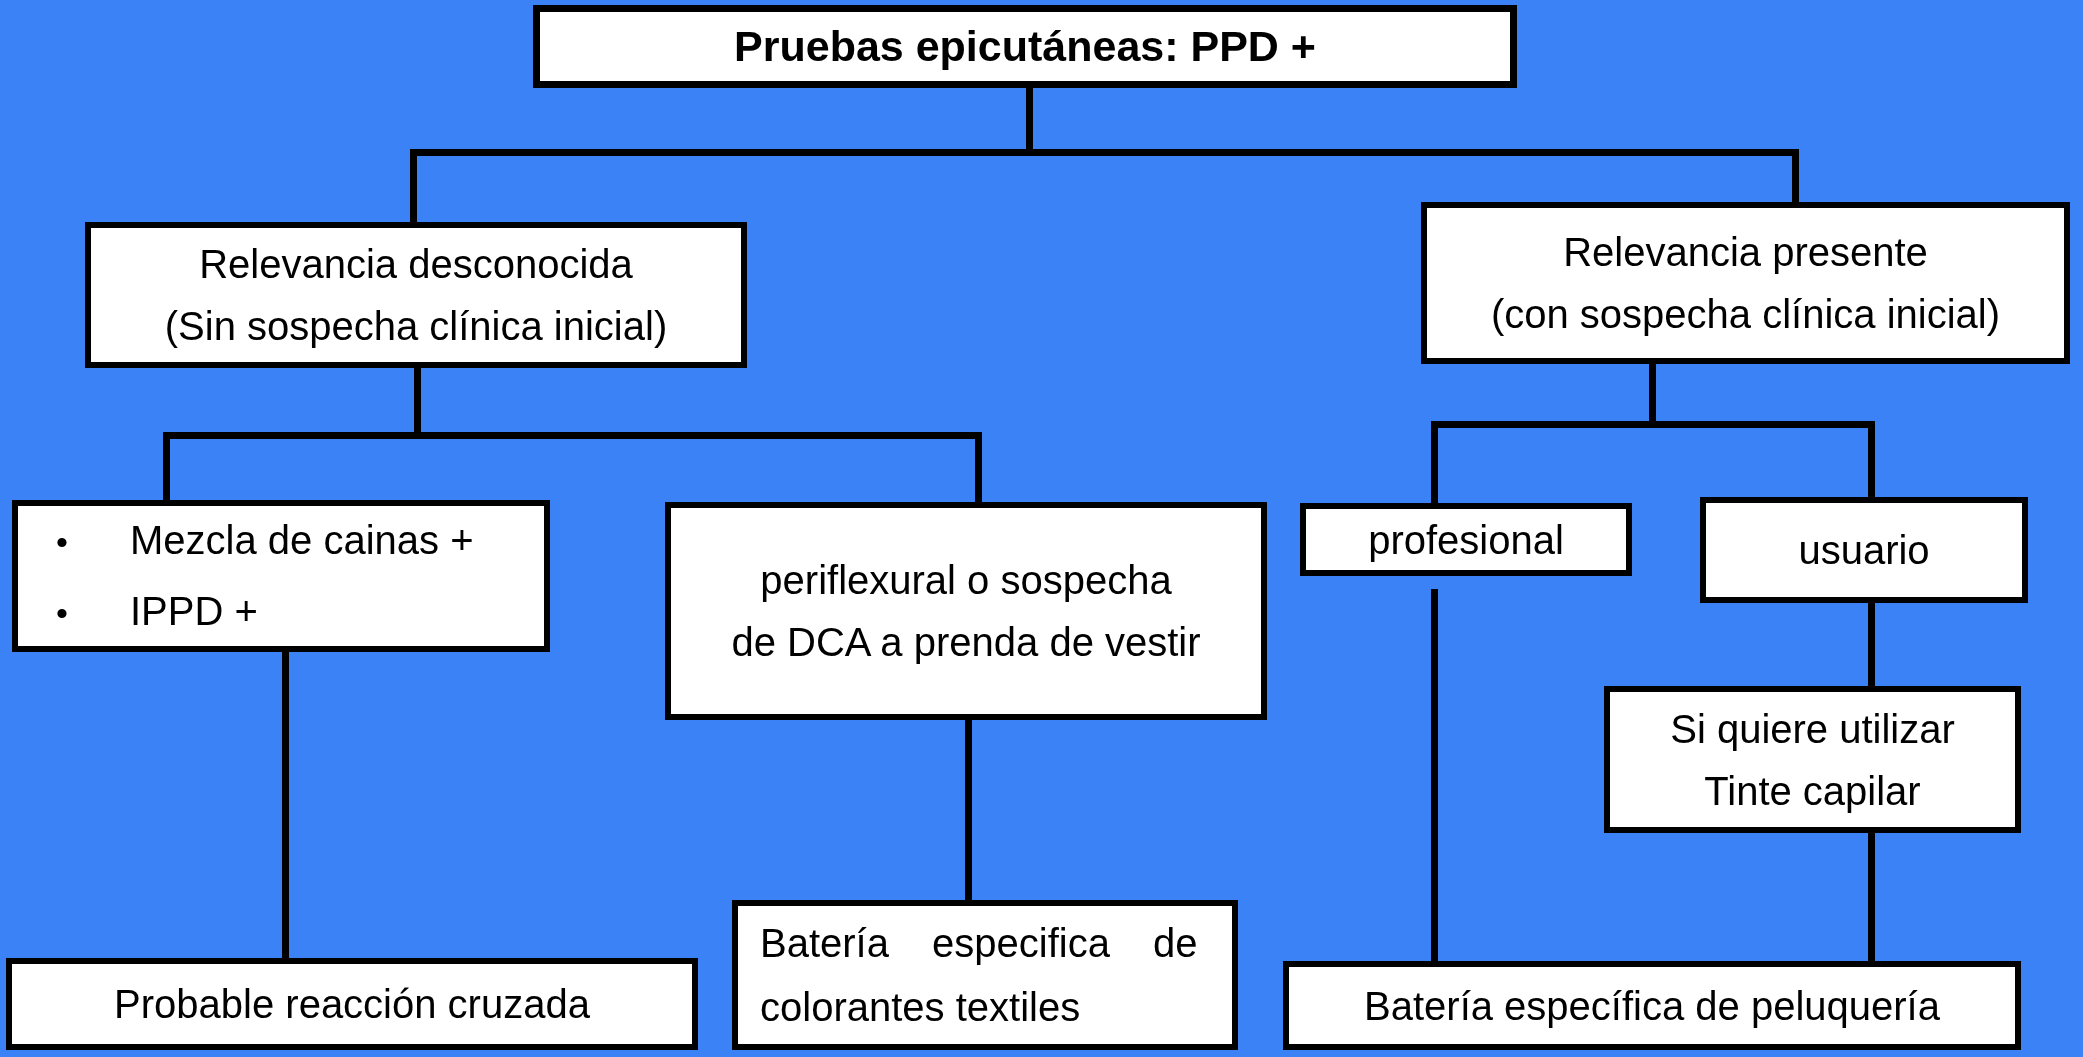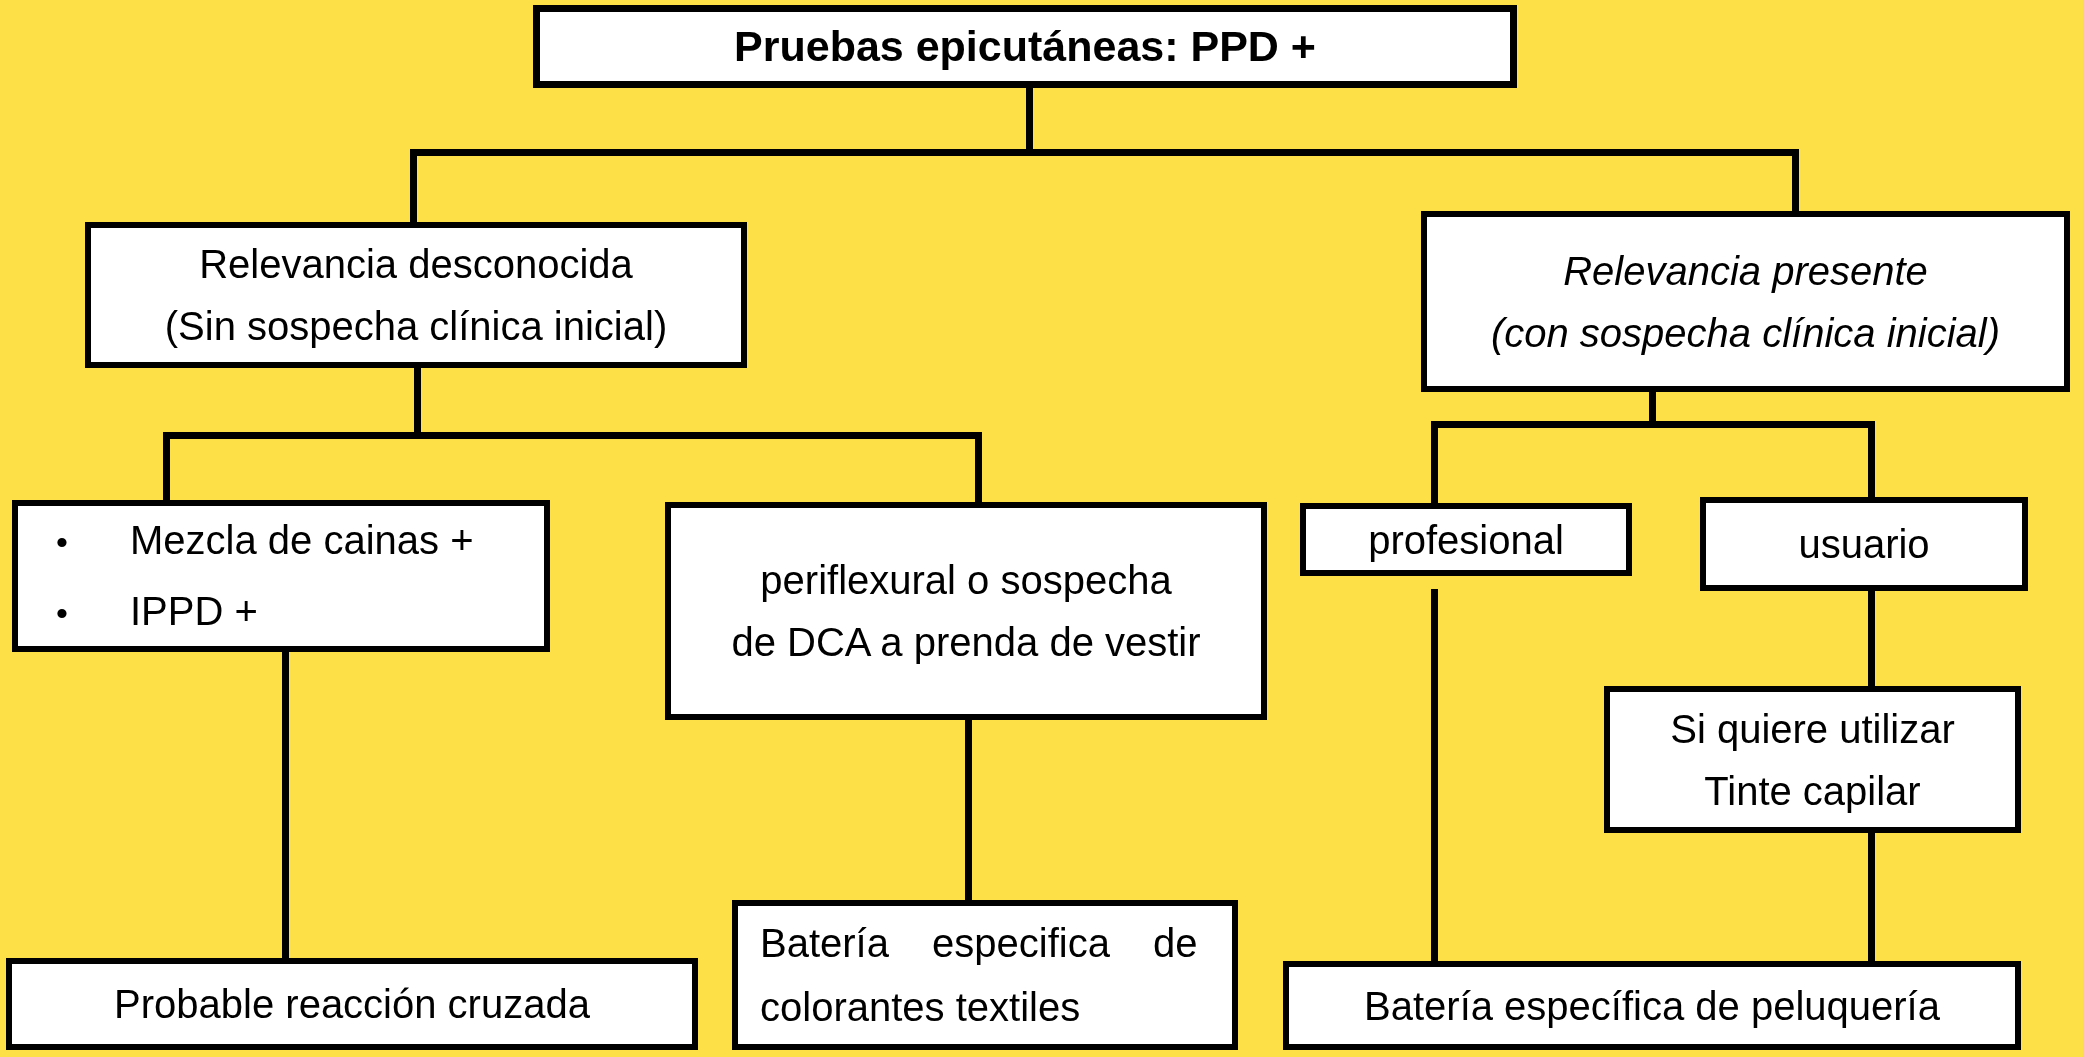--- a/index.html
+++ b/index.html
@@ -4,21 +4,21 @@
 <style>
   html, body {
     margin: 0;
     padding: 0;
     background: #ffffff;
   }
   .canvas {
     position: relative;
     width: 2083px;
     height: 1057px;
-    background: #fde047;
+    background: #3b82f6;
     color: #000000;
     font-family: "Liberation Sans", sans-serif;
     overflow: hidden;
   }
   
   .ln {
     position: absolute;
     background: #000000;
   }
   
@@ -93,21 +93,21 @@
 
   <div class="node title-node" style="left:533px; top:5px; width:984px; height:83px;">
     <span class="txt">Pruebas epicutáneas: PPD +</span>
   </div>
 
   <div class="node" style="left:85px; top:222px; width:662px; height:146px;">
     <span class="txt">Relevancia desconocida</span>
     <span class="txt">(Sin sospecha clínica inicial)</span>
   </div>
 
-  <div class="node" style="left:1421px; top:211px; width:649px; height:181px;font-style:italic;">
+  <div class="node" style="left:1421px; top:202px; width:649px; height:162px;">
     <span class="txt">Relevancia presente</span>
     <span class="txt">(con sospecha clínica inicial)</span>
   </div>
 
   <div class="node bullet-node" style="left:12px; top:500px; width:538px; height:152px;">
     <div class="bullet-row">
       <span class="bullet-glyph">•</span>
       <span class="txt">Mezcla de cainas +</span>
     </div>
     <div class="bullet-row">
@@ -118,21 +118,21 @@
 
   <div class="node" style="left:665px; top:502px; width:602px; height:218px;">
     <span class="txt">periflexural o sospecha</span>
     <span class="txt">de DCA a prenda de vestir</span>
   </div>
 
   <div class="node" style="left:1300px; top:503px; width:332px; height:73px;">
     <span class="txt">profesional</span>
   </div>
 
-  <div class="node" style="left:1700px; top:497px; width:328px; height:94px;">
+  <div class="node" style="left:1700px; top:497px; width:328px; height:106px;">
     <span class="txt">usuario</span>
   </div>
 
   <div class="node" style="left:1604px; top:686px; width:417px; height:147px;">
     <span class="txt">Si quiere utilizar</span>
     <span class="txt">Tinte capilar</span>
   </div>
 
   <div class="node" style="left:6px; top:958px; width:692px; height:92px;">
     <span class="txt">Probable reacción cruzada</span>

